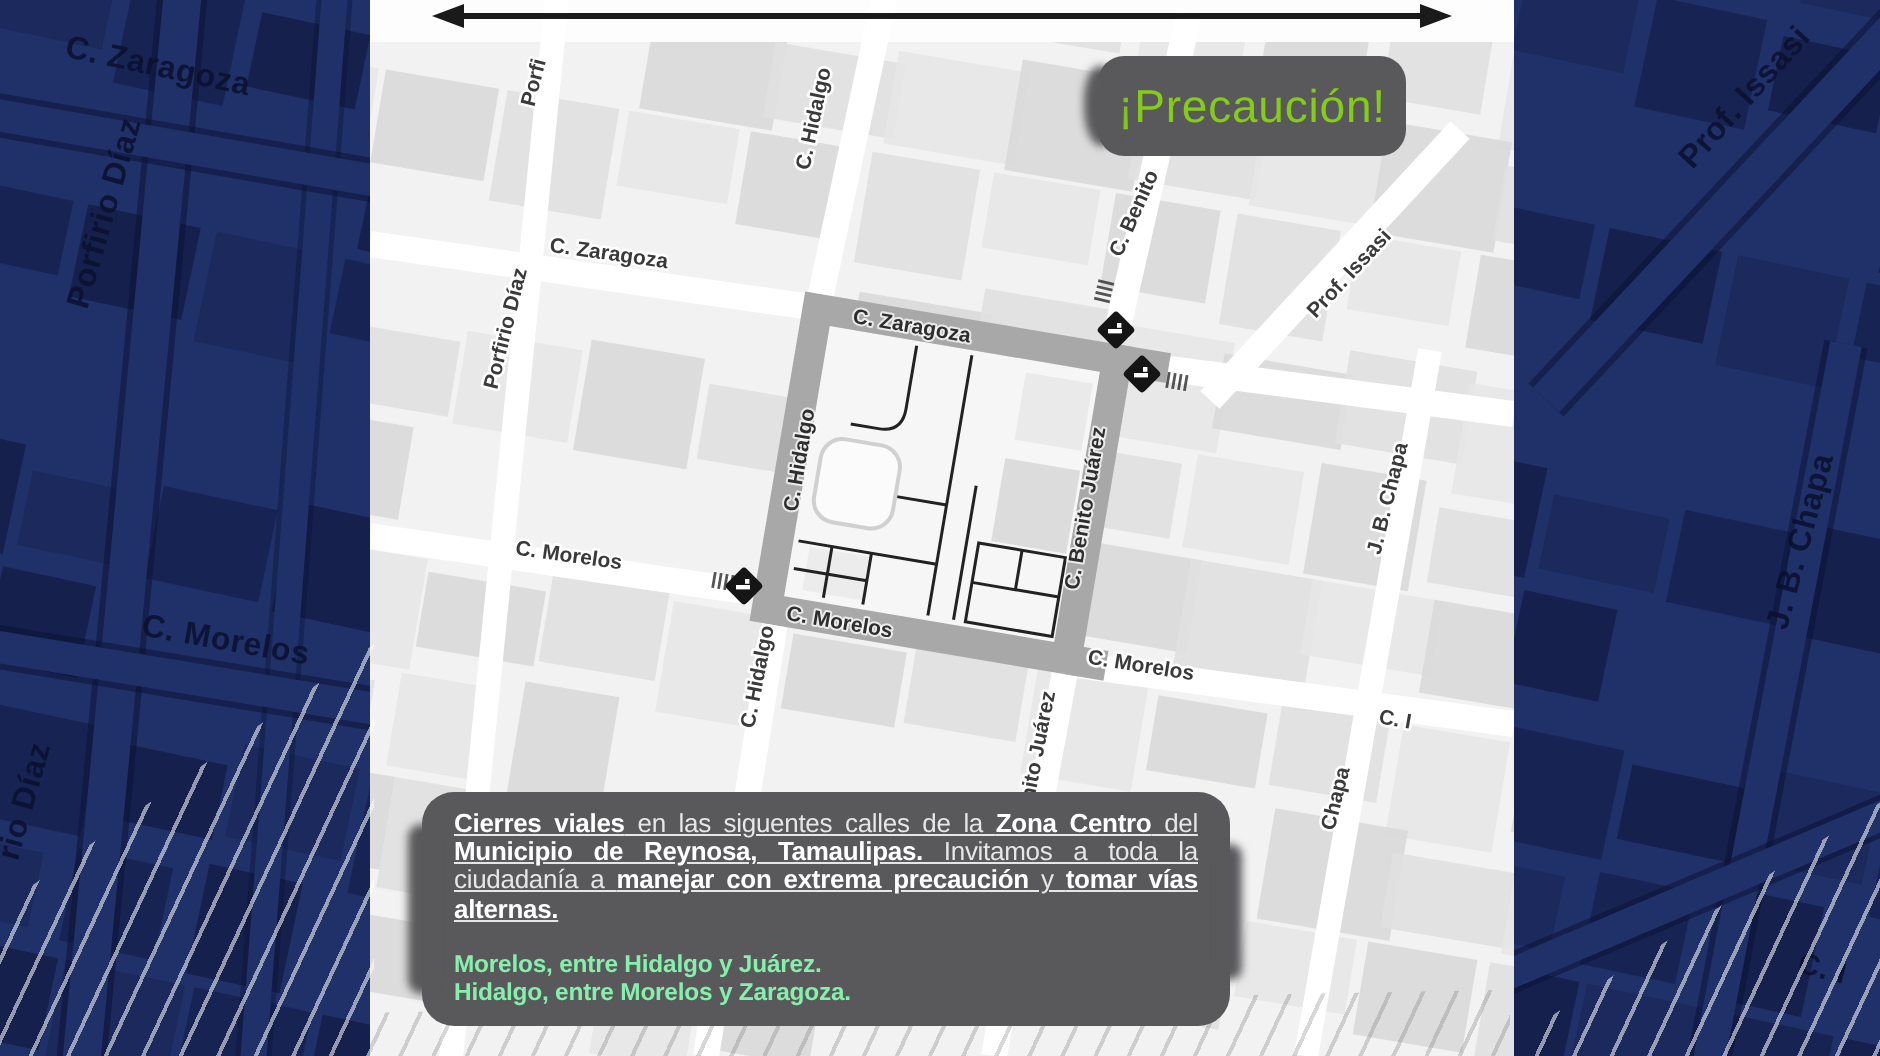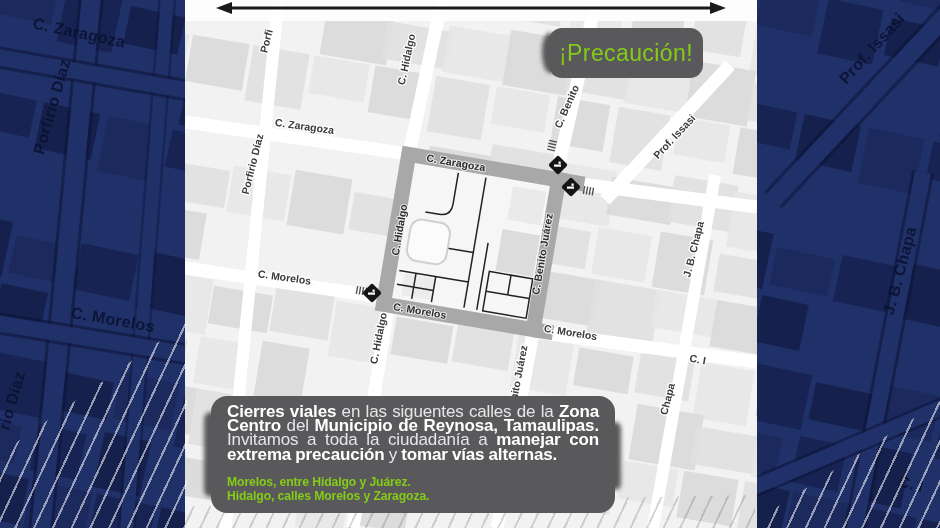--- a/index.html
+++ b/index.html
@@ -30,25 +30,25 @@
           border-radius:13px;z-index:4;display:flex;align-items:center;justify-content:center;}
   .banner::before{content:"";position:absolute;left:-7px;top:5px;width:18px;height:40px;
           background:#59595b;border-radius:45% 55% 50% 50%;filter:blur(2px);}
   .banner-text{color:#84cc16;font-size:23px;letter-spacing:.4px;}
   .info-block{position:absolute;left:211px;top:396px;width:404px;min-height:112px;background:#59595b;
           border-radius:16px;z-index:4;padding:9px 16px 10px 16px;box-sizing:border-box;color:#fff;}
   .info-block::before{content:"";position:absolute;left:-7px;top:14%;width:14px;height:72%;
           background:#59595b;border-radius:10px;filter:blur(2px);}
   .info-block::after{content:"";position:absolute;right:-6px;top:22%;width:12px;height:58%;
           background:#59595b;border-radius:10px;filter:blur(2px);}
-  .advisory-paragraph{font-size:17px;line-height:14.2px;letter-spacing:-0.15px;word-spacing:-0.4px;
-          text-align:justify;color:#e6e6e8;}
+  .advisory-paragraph{font-size:13px;line-height:14.2px;letter-spacing:-0.15px;word-spacing:-0.4px;
+          text-align:justify;color:#e6e6e8;text-decoration:underline;}
   .advisory-paragraph b{color:#ffffff;}
   .closures{margin-top:13px;}
-  .closure-line{font-weight:700;font-size:12.2px;line-height:14.2px;color:#84cc16;letter-spacing:-0.1px;}
+  .closure-line{font-weight:700;font-size:12.2px;line-height:14.2px;color:#86efac;letter-spacing:-0.1px;}
 </style>
 </head>
 <body>
 
 <div class="stage">
 
   <svg id="panel-left" class="panel" viewBox="0 0 187 528">
     <rect x="0" y="0" width="187" height="528" fill="#203069"></rect>
     <g id="bldg-left" transform="rotate(12 94 264)">
         <rect x="15.7" y="-70" width="67.28" height="47" fill="rgba(9,14,43,0.45)" opacity="1"></rect>
@@ -383,17 +383,17 @@
   </svg>
 
   <div class="banner">
     <span class="banner-text">¡Precaución!</span>
   </div>
 
   <div class="info-block">
     <div class="advisory-paragraph" id="advisory-paragraph"><b>Cierres viales</b><span> en las siguentes calles de la </span><b>Zona Centro</b><span> del </span><b>Municipio de Reynosa, Tamaulipas.</b><span> Invitamos a toda la ciudadanía a </span><b>manejar con extrema precaución</b><span> y </span><b>tomar vías alternas.</b></div>
     <div class="closures" id="closures">
         <div class="closure-line">Morelos, entre Hidalgo y Juárez.</div>
-        <div class="closure-line">Hidalgo, calles Morelos y Zaragoza.</div>
+        <div class="closure-line">Hidalgo, entre Morelos y Zaragoza.</div>
       </div>
   </div>
 
 </div>
 
 </body></html>

